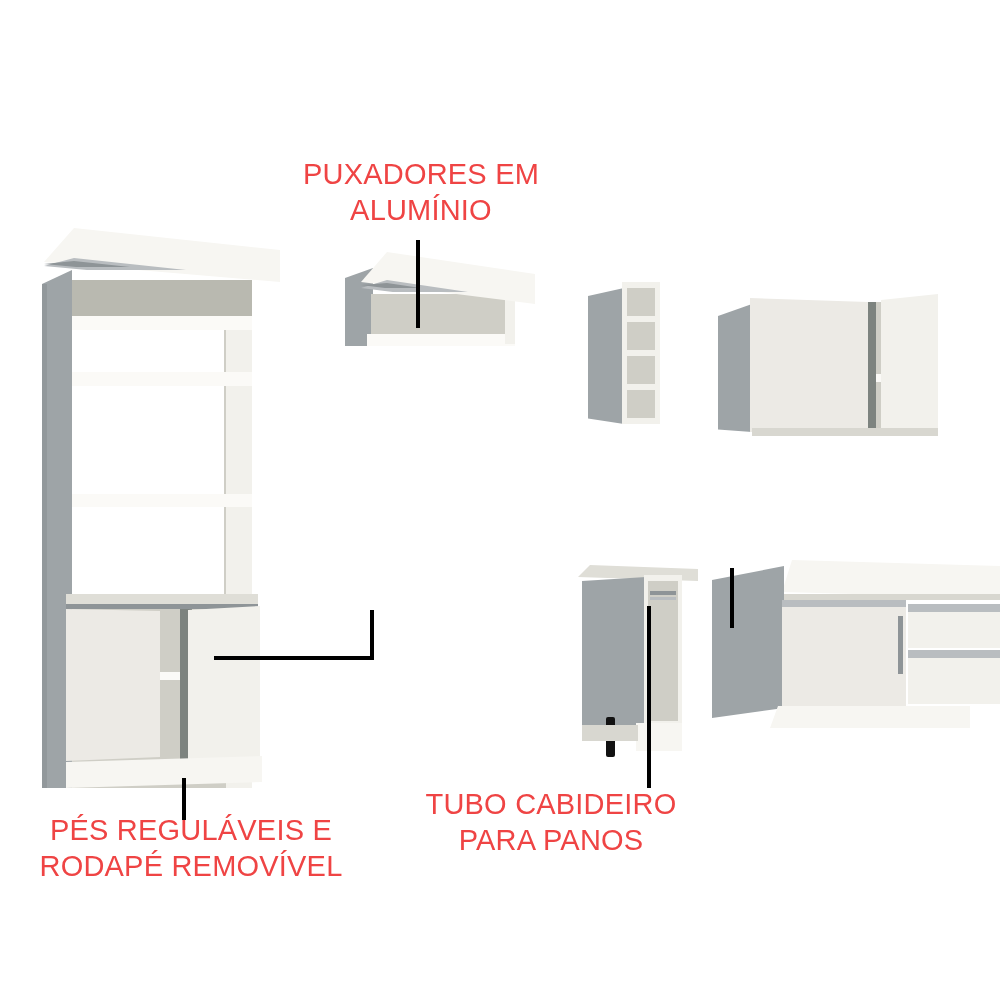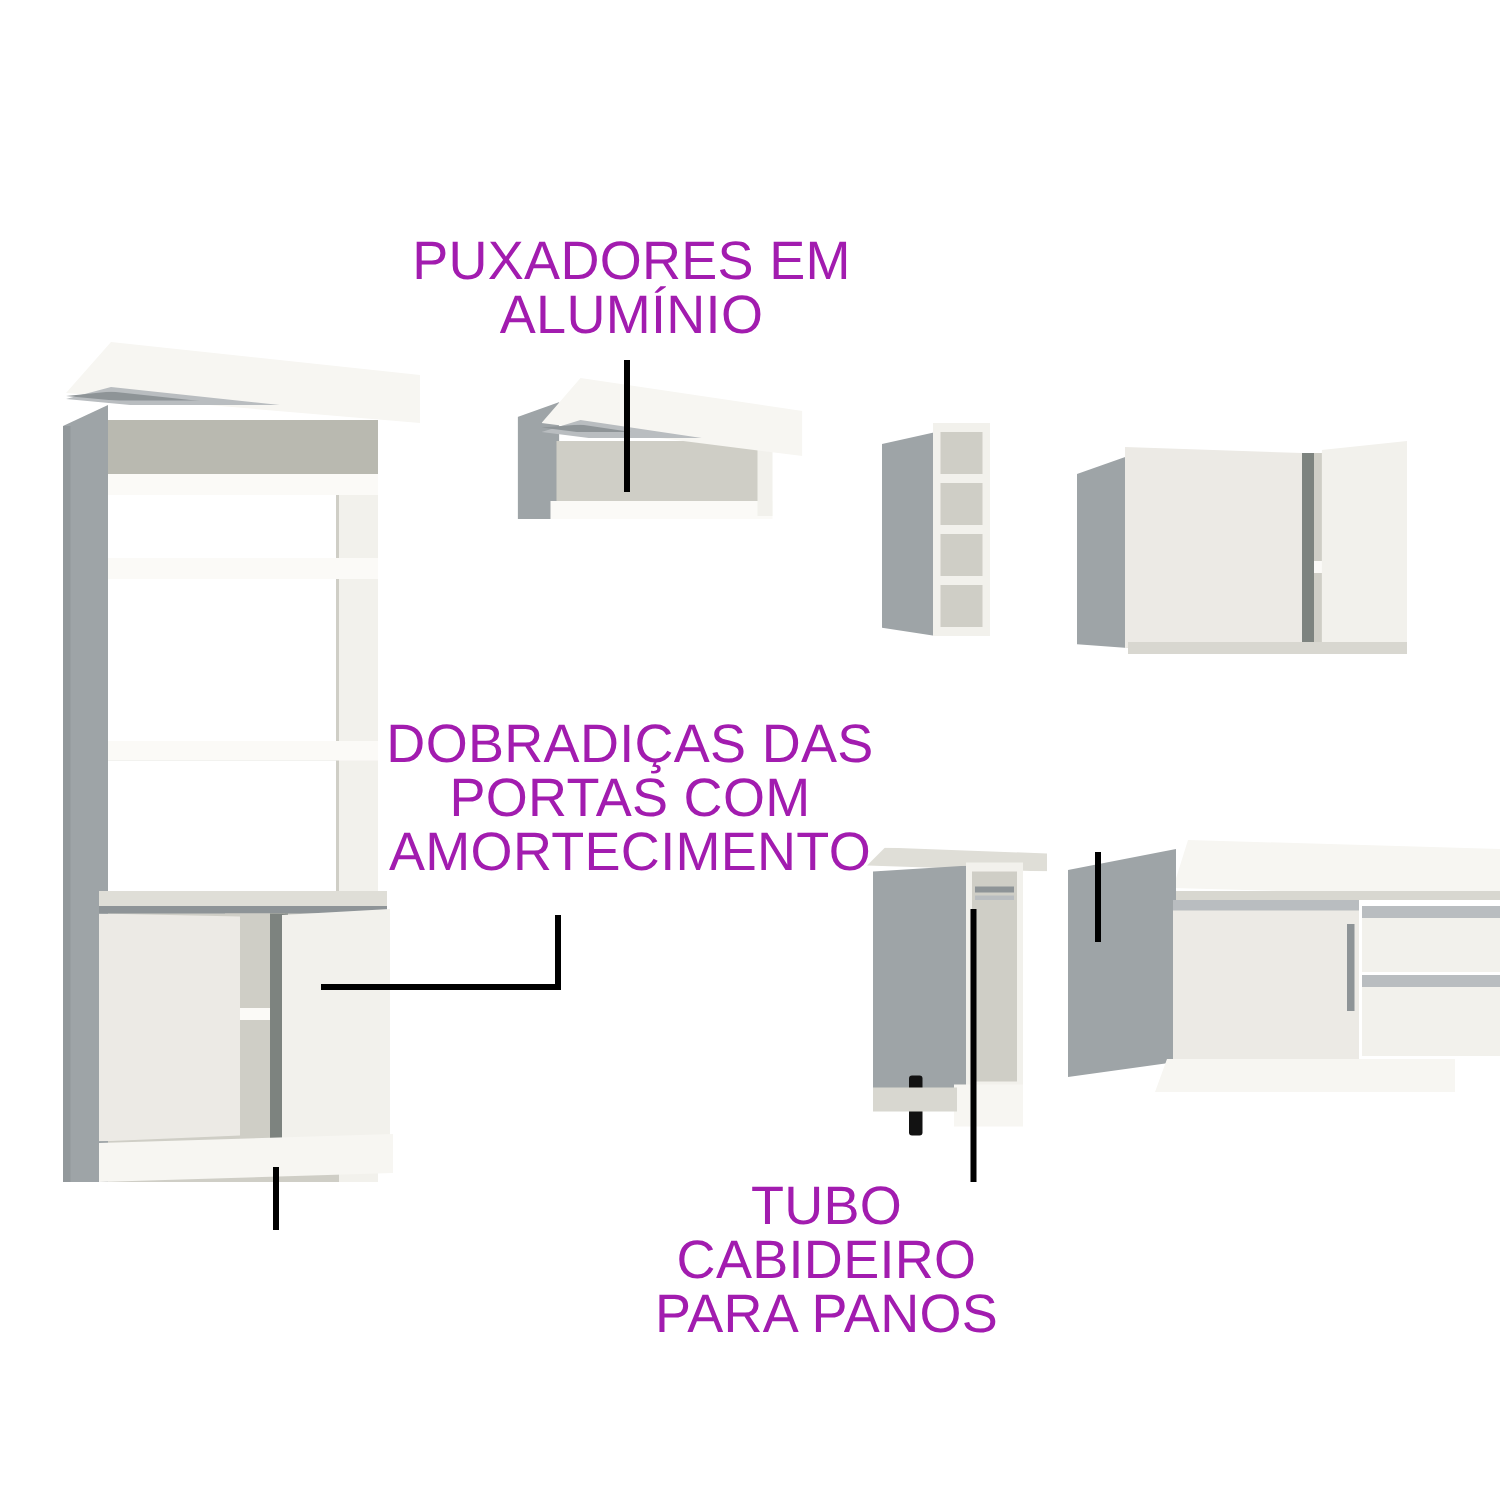--- a/index.html
+++ b/index.html
@@ -8,22 +8,22 @@
     background:#ffffff;
     font-family:"Liberation Sans", sans-serif;
     overflow:hidden;
     position:relative;
   }
   #stage{position:absolute;left:0;top:0;width:1000px;height:1000px;}
 
   
   .label{
     position:absolute;
-    color:#a21caf;
-    font-size:36px;
+    color:#ef4444;
+    font-size:29px;
     line-height:36px;
     letter-spacing:0.2px;
     text-align:center;
     white-space:pre-line;
     font-weight:400;
   }
   
   .lead-v{position:absolute;width:4px;background:#000;}
   .lead-h{position:absolute;height:4px;background:#000;}
 
@@ -205,22 +205,21 @@
 
   <div class="lead-v" style="left:730px;top:568px;height:60px;"></div>
 
   <div class="lead-v" style="left:182px;top:778px;height:42px;"></div>
 
   <div class="lead-v" style="left:647px;top:606px;height:182px;"></div>
 
   <div class="label" style="left:256px;top:156px;width:330px;">PUXADORES EM
 ALUMÍNIO</div>
 
-  <div class="label" style="left:245px;top:478px;width:350px;">DOBRADIÇAS DAS
-PORTAS COM
-AMORTECIMENTO</div>
-
-
+
+
+  <div class="label" style="left:6px;top:812px;width:370px;">PÉS REGULÁVEIS E
+RODAPÉ REMOVÍVEL</div>
 
   <div class="label" style="left:396px;top:786px;width:310px;text-align:center;">TUBO CABIDEIRO
 PARA PANOS</div>
 
 </div>
 
 </body></html>

